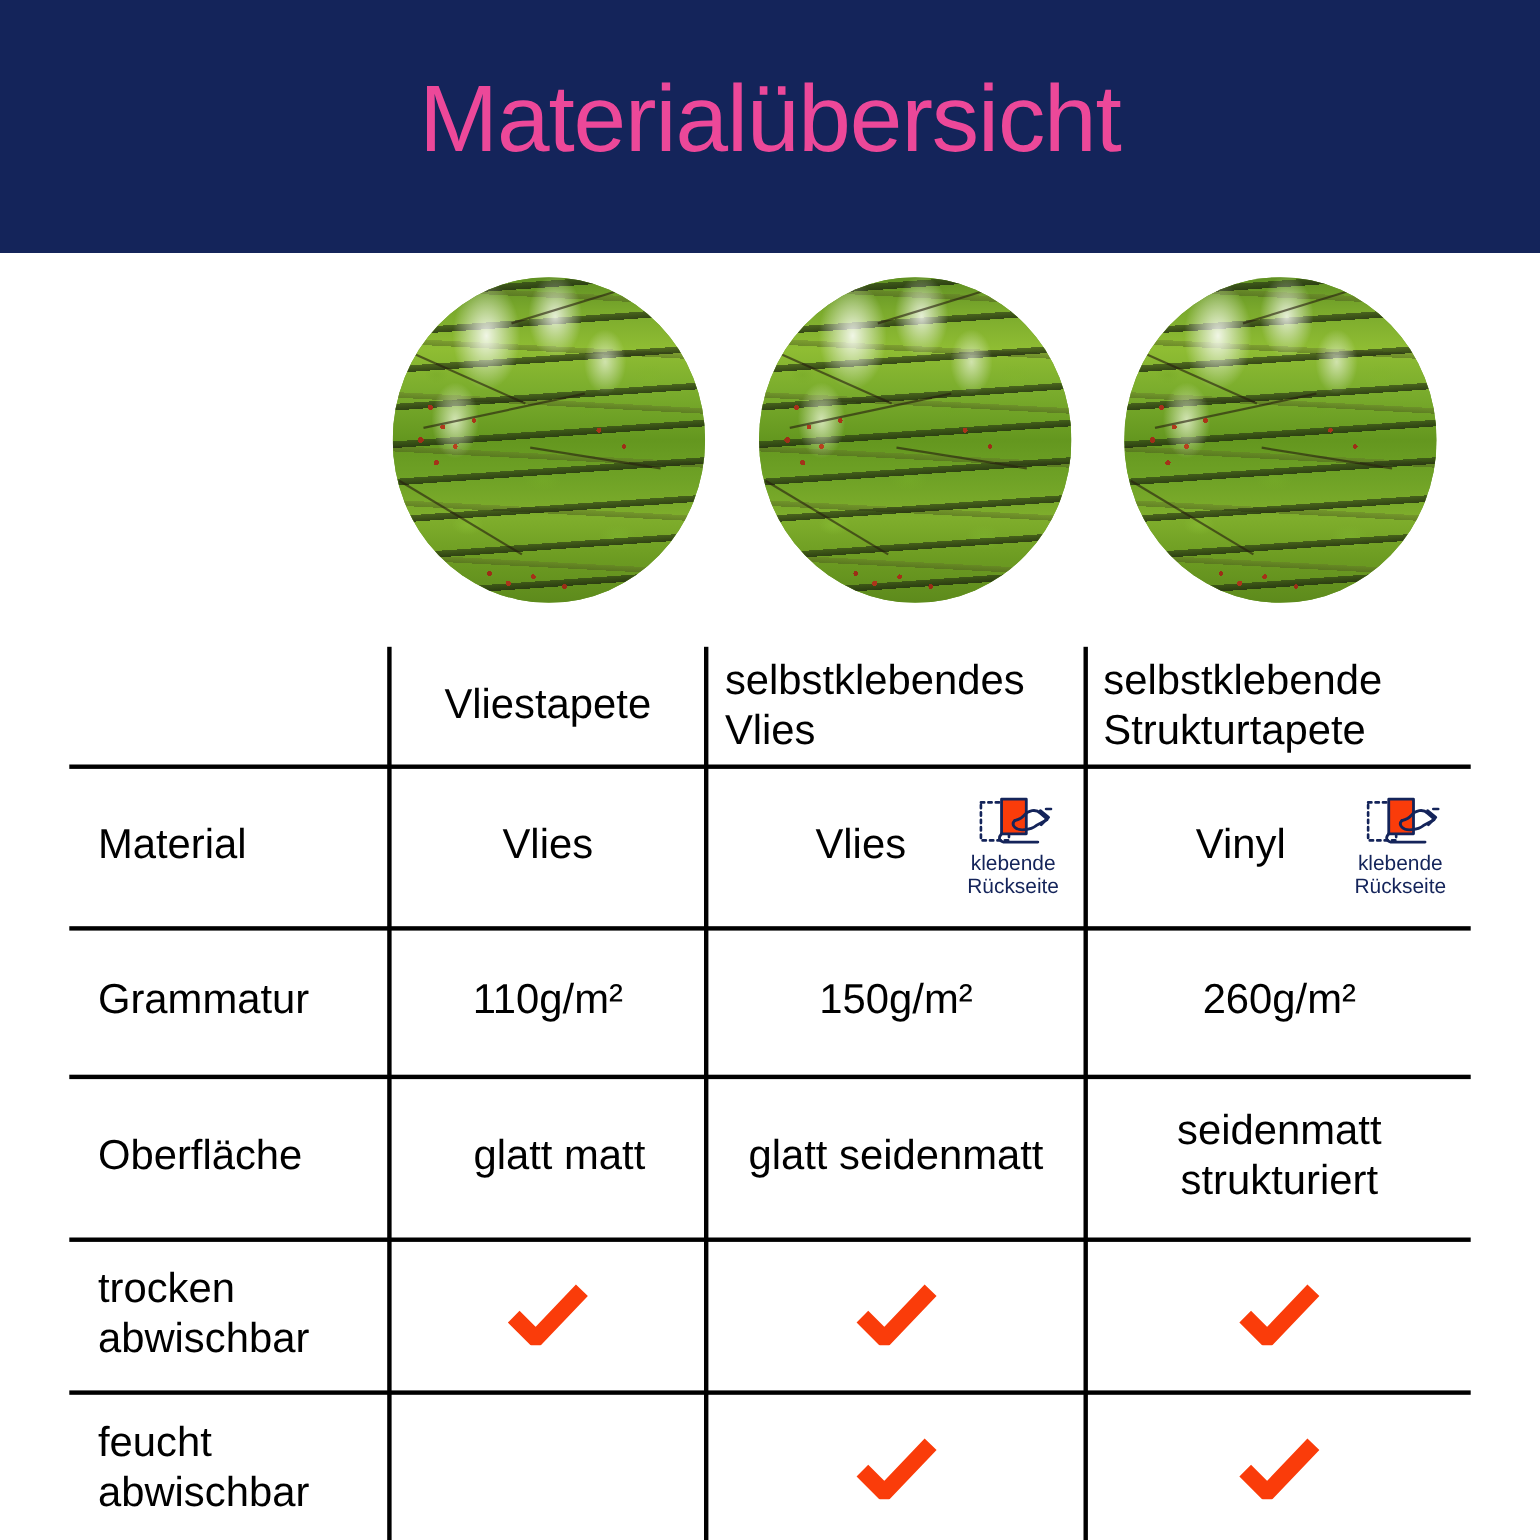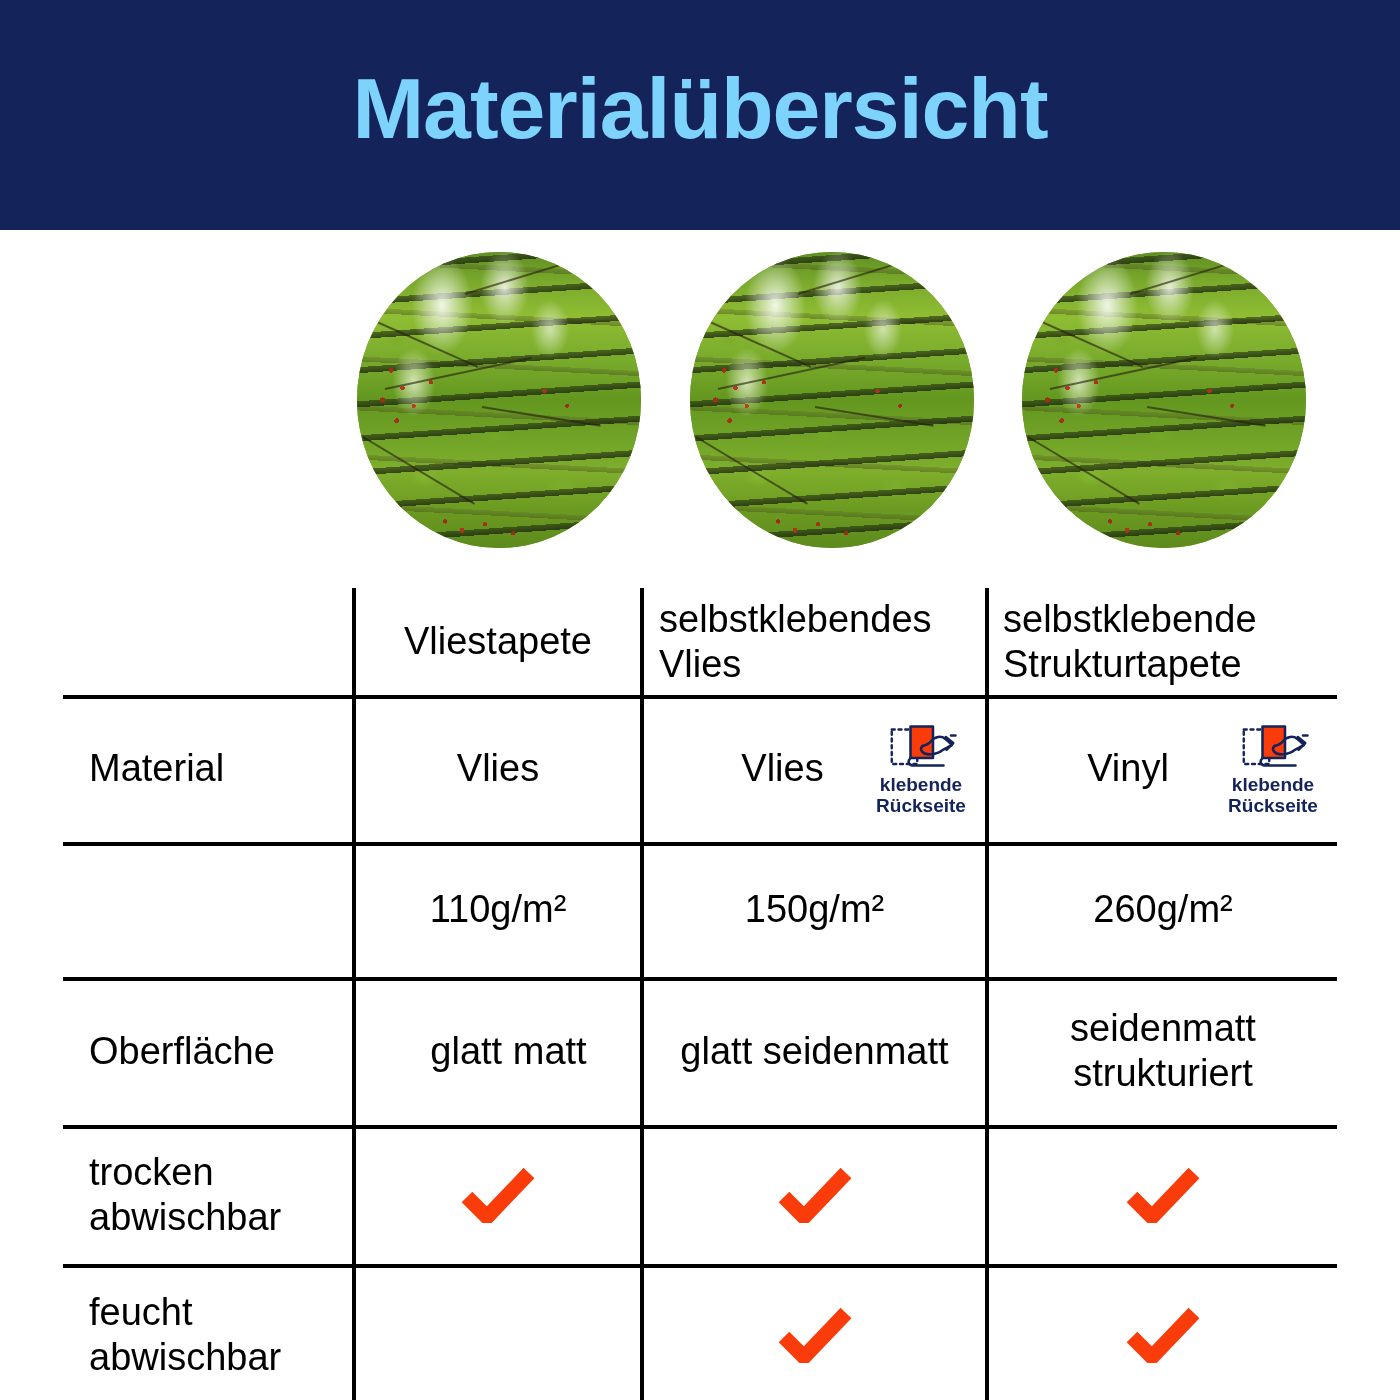--- a/index.html
+++ b/index.html
@@ -28,23 +28,23 @@
     background: #14245a;
   }
   .header-title {
     position: absolute;
     left: 0; top: 0;
     width: 1400px;
     height: 230px;
     display: flex;
     align-items: center;
     justify-content: center;
-    color: #7dd3fc;
+    color: #ec4899;
     font-size: 86px;
-    font-weight: bold;
+    font-weight: normal;
     letter-spacing: -1px;
     line-height: 1;
     padding-bottom: 14px;
   }
 
   
   .thumb-row {
     position: absolute;
     left: 0; top: 252px;
     width: 1400px;
@@ -202,21 +202,21 @@
     transform: translateY(-50%);
     width: 116px;
     display: flex;
     flex-direction: column;
     align-items: center;
     gap: 1px;
   }
   .badge-icon { width: 72px; height: 54px; display: block; }
   .badge-text {
     color: #14245a;
-    font-weight: bold;
+    font-weight: normal;
     font-size: 19px;
     line-height: 1.08;
     text-align: center;
     white-space: nowrap;
   }
 
   .check { width: 74px; height: 56px; display: block; }
 
   .empty-cell { }
 </style>
@@ -321,20 +321,21 @@
           <path d="M50 34 q8 -2 11 -6 q4 -5 10 -6 q6 -1 10 3 l8 7" fill="none" stroke="#14245a" stroke-width="3.4" stroke-linecap="round" stroke-linejoin="round"></path>
           <path d="M50 34 q-4 4 0 8 q4 4 12 3 q9 -1 14 -5 l13 -7" fill="none" stroke="#14245a" stroke-width="3.4" stroke-linecap="round" stroke-linejoin="round"></path>
           <path d="M81 22 l10 8 l-9 9" fill="none" stroke="#14245a" stroke-width="3.4" stroke-linecap="round" stroke-linejoin="round"></path>
           <path d="M88 20 h6" fill="none" stroke="#14245a" stroke-width="3.2" stroke-linecap="round"></path>
         </svg>
         <span class="badge-text">klebende</span>
         <span class="badge-text">Rückseite</span>
       </span>
     </div>
 
+    <div class="cell rowlabel" style="left:0;    top:254px; width:289px; height:135px;">Grammatur</div>
     <div class="cell" style="left:293px; top:254px; width:284px; height:135px;">110g/m²</div>
     <div class="cell" style="left:581px; top:254px; width:341px; height:135px;border-radius:14px;">150g/m²</div>
     <div class="cell" style="left:926px; top:254px; width:348px; height:135px;">260g/m²</div>
 
     <div class="cell rowlabel" style="left:0;    top:389px; width:289px; height:148px;">Oberfläche</div>
     <div class="cell" style="left:293px; top:389px; width:284px; height:148px;padding-left:21px;">glatt matt</div>
     <div class="cell" style="left:581px; top:389px; width:341px; height:148px;">glatt seidenmatt</div>
     <div class="cell" style="left:926px; top:389px; width:348px; height:148px;">seidenmatt strukturiert</div>
 
     <div class="cell rowlabel" style="left:0;    top:537px; width:289px; height:139px;">trocken abwischbar</div>

